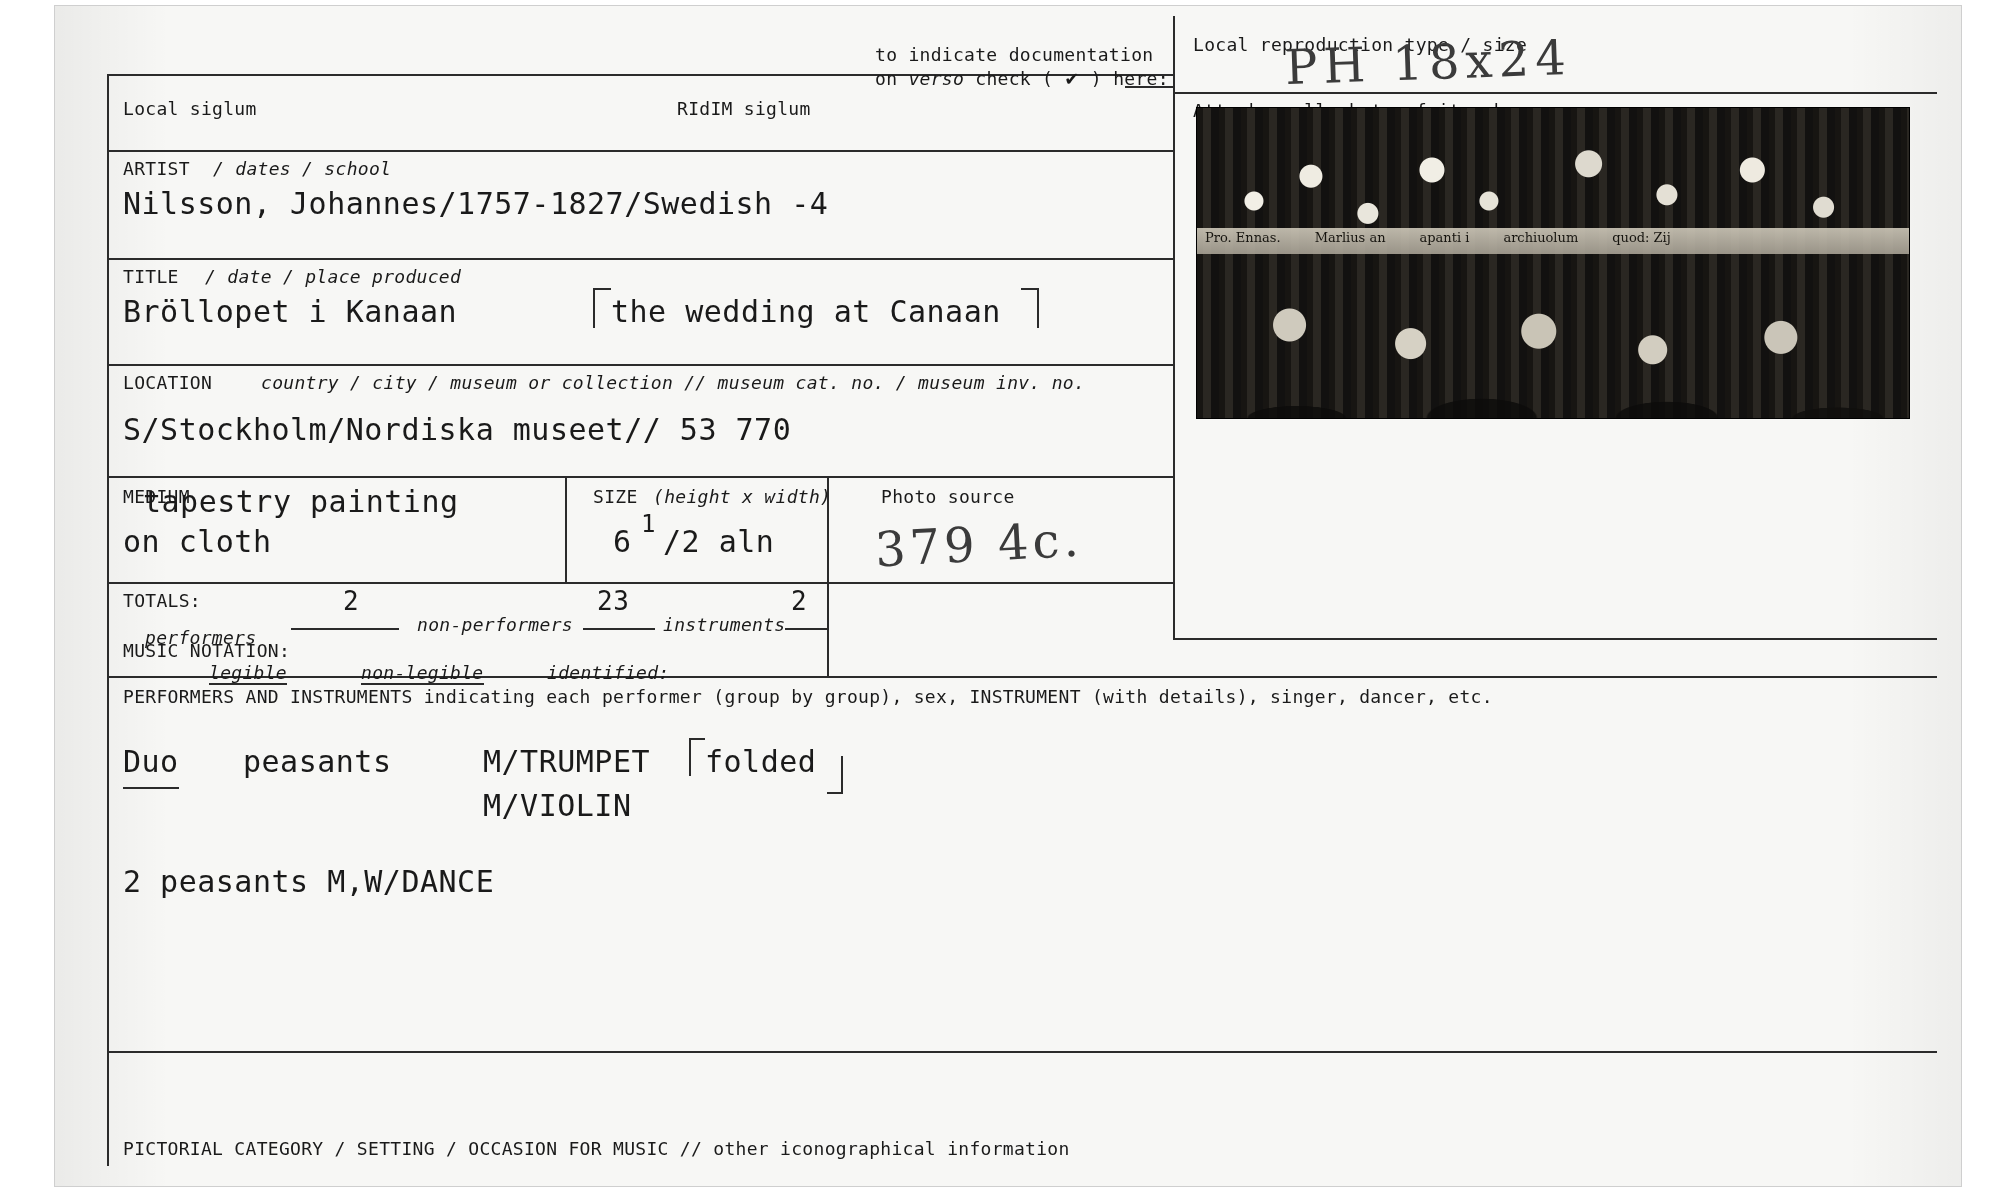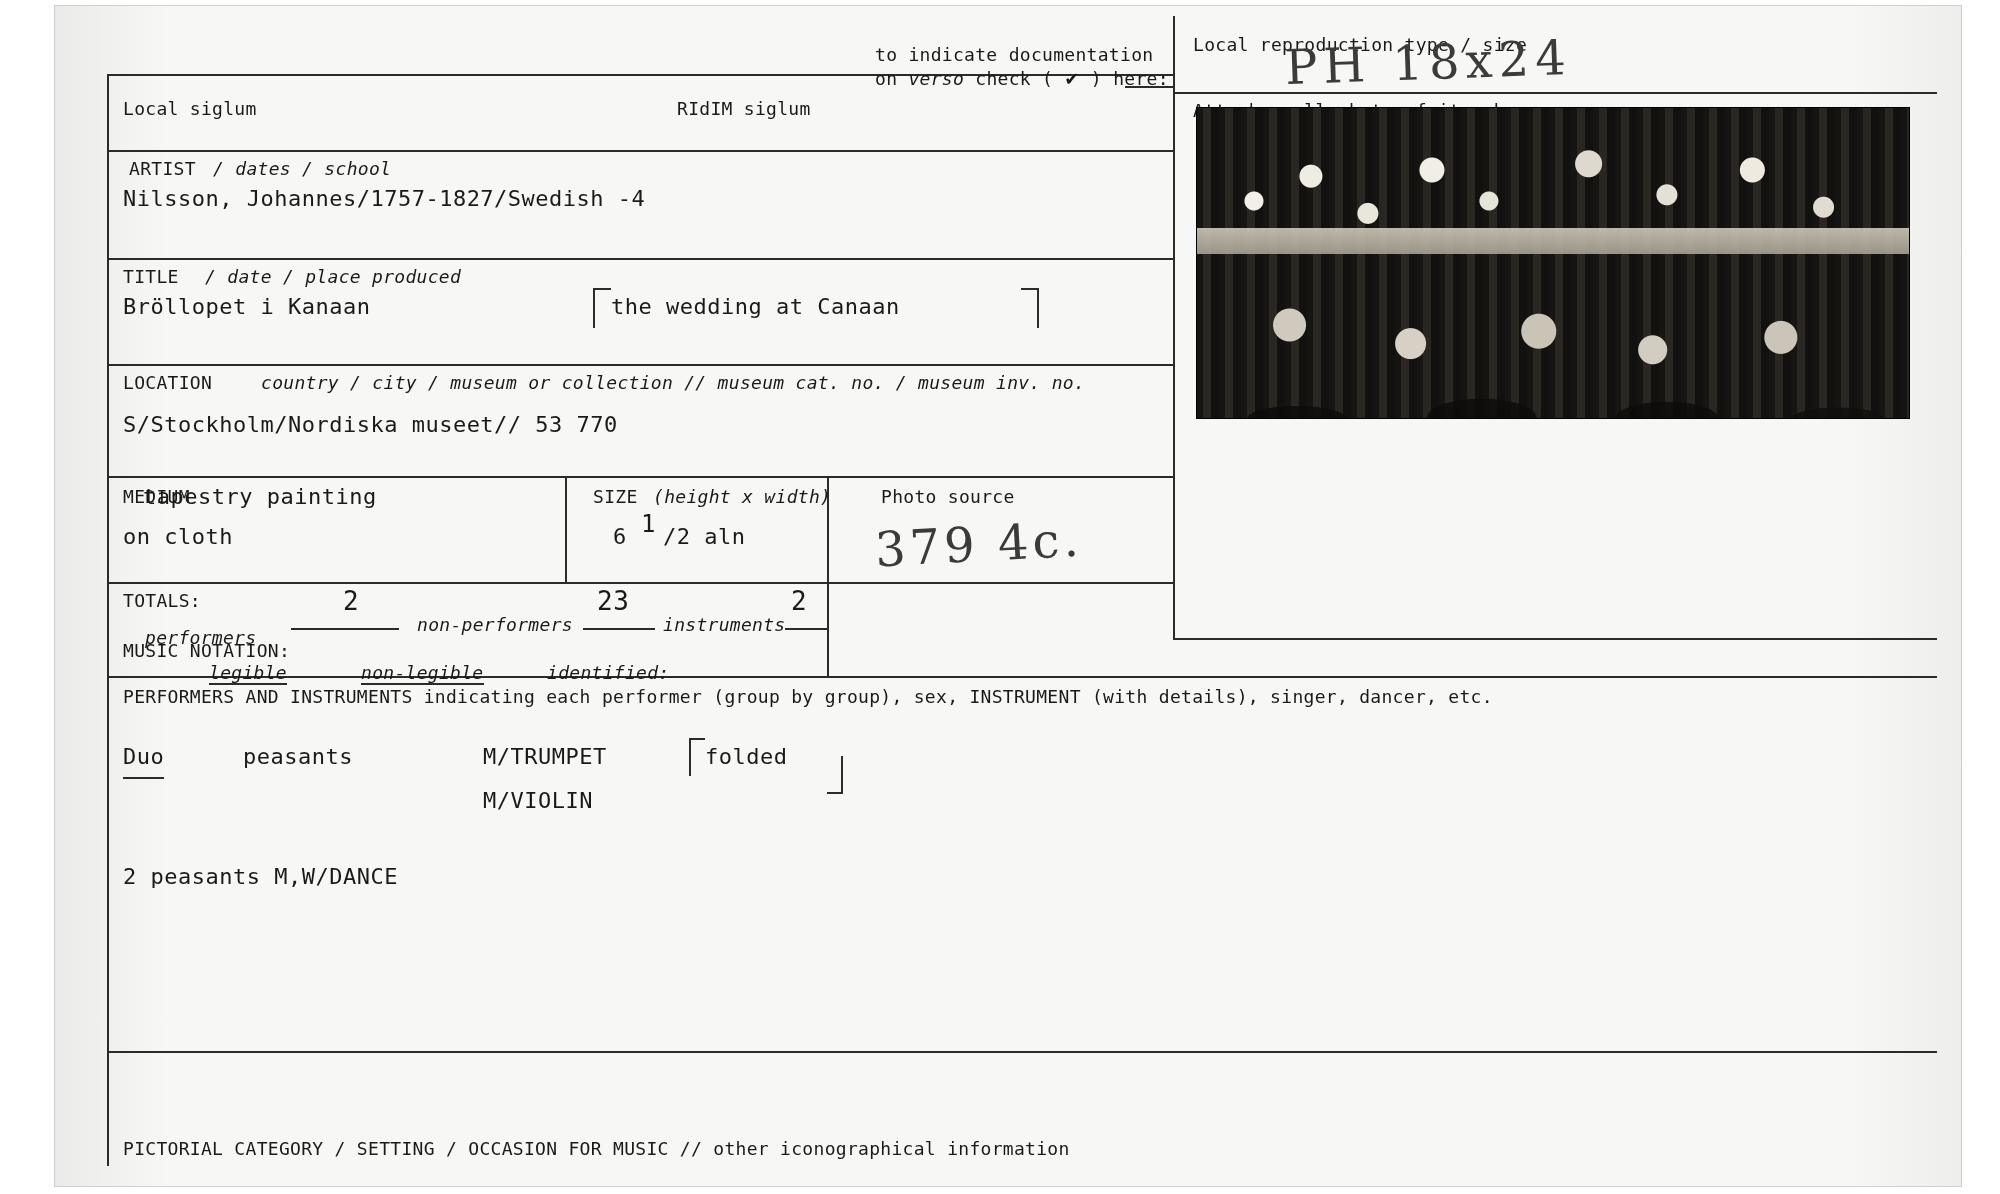--- a/index.html
+++ b/index.html
@@ -23,21 +23,21 @@
   }
   .card{
     position:absolute;left:30px;top:10px;width:1846px;height:1150px;
   }
   
   .hr{position:absolute;background:#2b2b2b;height:2px;}
   .vr{position:absolute;background:#2b2b2b;width:2px;}
   .lbl{position:absolute;font-size:18px;letter-spacing:.3px;white-space:nowrap;}
   .lbl-caps{font-family:"DejaVu Sans Mono",monospace;}
   .lbl-it{font-style:italic;}
-  .val{position:absolute;font-size:22px;white-space:nowrap;letter-spacing:.5px;}
+  .val{position:absolute;font-size:30px;white-space:nowrap;letter-spacing:.5px;}
   .val-sm{font-size:26px;}
   .hand{
     position:absolute;white-space:nowrap;
     font-family:"DejaVu Serif",serif;
     color:#3b3b3b;
     transform:rotate(-3deg);
   }
   .photo{
     position:absolute;overflow:hidden;background:#111;
     box-shadow:0 0 0 1px #000;
@@ -101,31 +101,38 @@
           radial-gradient(circle at 13% 70%, #cfcabd 0 16px, rgba(0,0,0,0) 17px),
           radial-gradient(circle at 30% 76%, #d6d1c4 0 15px, rgba(0,0,0,0) 16px),
           radial-gradient(circle at 48% 72%, #c9c4b6 0 17px, rgba(0,0,0,0) 18px),
           radial-gradient(circle at 64% 78%, #d2cdc0 0 14px, rgba(0,0,0,0) 15px),
           radial-gradient(circle at 82% 74%, #cac5b8 0 16px, rgba(0,0,0,0) 17px),
           repeating-linear-gradient(90deg,#171512 0 6px,#2a2722 6px 14px,#121110 14px 22px),
           linear-gradient(180deg,#1d1b18 0 55%,#2a2723 55% 100%);
       "></div>
 
       <div style="position:absolute;left:0;top:120px;width:100%;height:26px;background:linear-gradient(180deg,#cfc9ba,#a8a295);opacity:.9;"></div>
+      <div style="position:absolute;left:8px;top:122px;width:700px;height:22px;display:flex;gap:34px;font-family:'DejaVu Serif',serif;font-size:13px;color:#16140f;">
+        <span>Pro. Ennas.</span>
+        <span>Marlius an</span>
+        <span>apanti i</span>
+        <span>archiuolum</span>
+        <span>quod: Zij</span>
+      </div>
 
       <div style="position:absolute;left:0;bottom:0;width:100%;height:150px;
         background:
           radial-gradient(ellipse at 14% 100%, #0d0c0b 0 48px, rgba(0,0,0,0) 50px),
           radial-gradient(ellipse at 40% 100%, #0d0c0b 0 54px, rgba(0,0,0,0) 56px),
           radial-gradient(ellipse at 66% 100%, #0d0c0b 0 50px, rgba(0,0,0,0) 52px),
           radial-gradient(ellipse at 90% 100%, #100f0d 0 44px, rgba(0,0,0,0) 46px);
         opacity:.85;"></div>
     </div>
 
-    <div class="lbl lbl-caps" style="left:44px;top:142px;text-align:center;">ARTIST</div>
+    <div class="lbl lbl-caps" style="left:38px;top:142px;text-align:center;">ARTIST</div>
     <div class="lbl lbl-it" style="left:128px;top:142px;">/ dates / school</div>
     <div class="val" style="left:38px;top:170px;">Nilsson, Johannes/1757-1827/Swedish  -4</div>
 
     <div class="lbl lbl-caps" style="left:38px;top:250px;">TITLE</div>
     <div class="lbl lbl-it" style="left:120px;top:250px;">/ date / place produced</div>
     <div class="val" style="left:38px;top:278px;">Bröllopet i Kanaan</div>
     <div class="val" style="left:526px;top:278px;">the wedding at Canaan</div>
 
     <div style="position:absolute;left:508px;top:272px;width:16px;height:38px;border-left:2px solid #2b2b2b;border-top:2px solid #2b2b2b;"></div>
     <div style="position:absolute;left:936px;top:272px;width:16px;height:38px;border-right:2px solid #2b2b2b;border-top:2px solid #2b2b2b;"></div>

